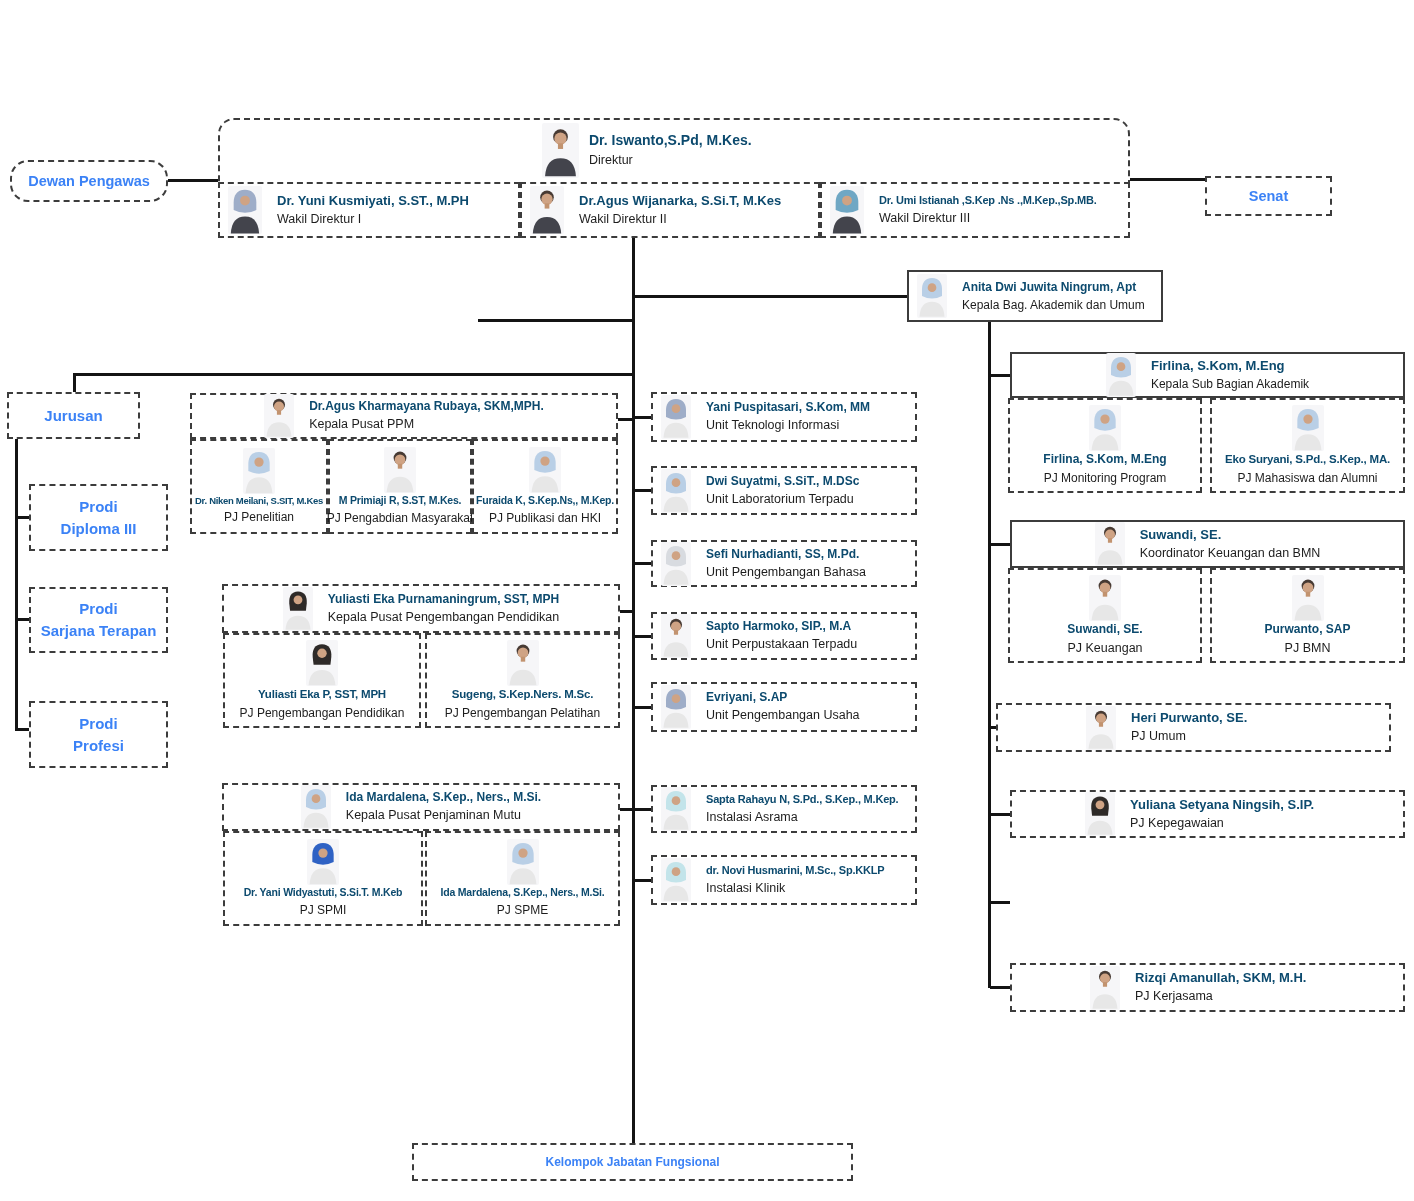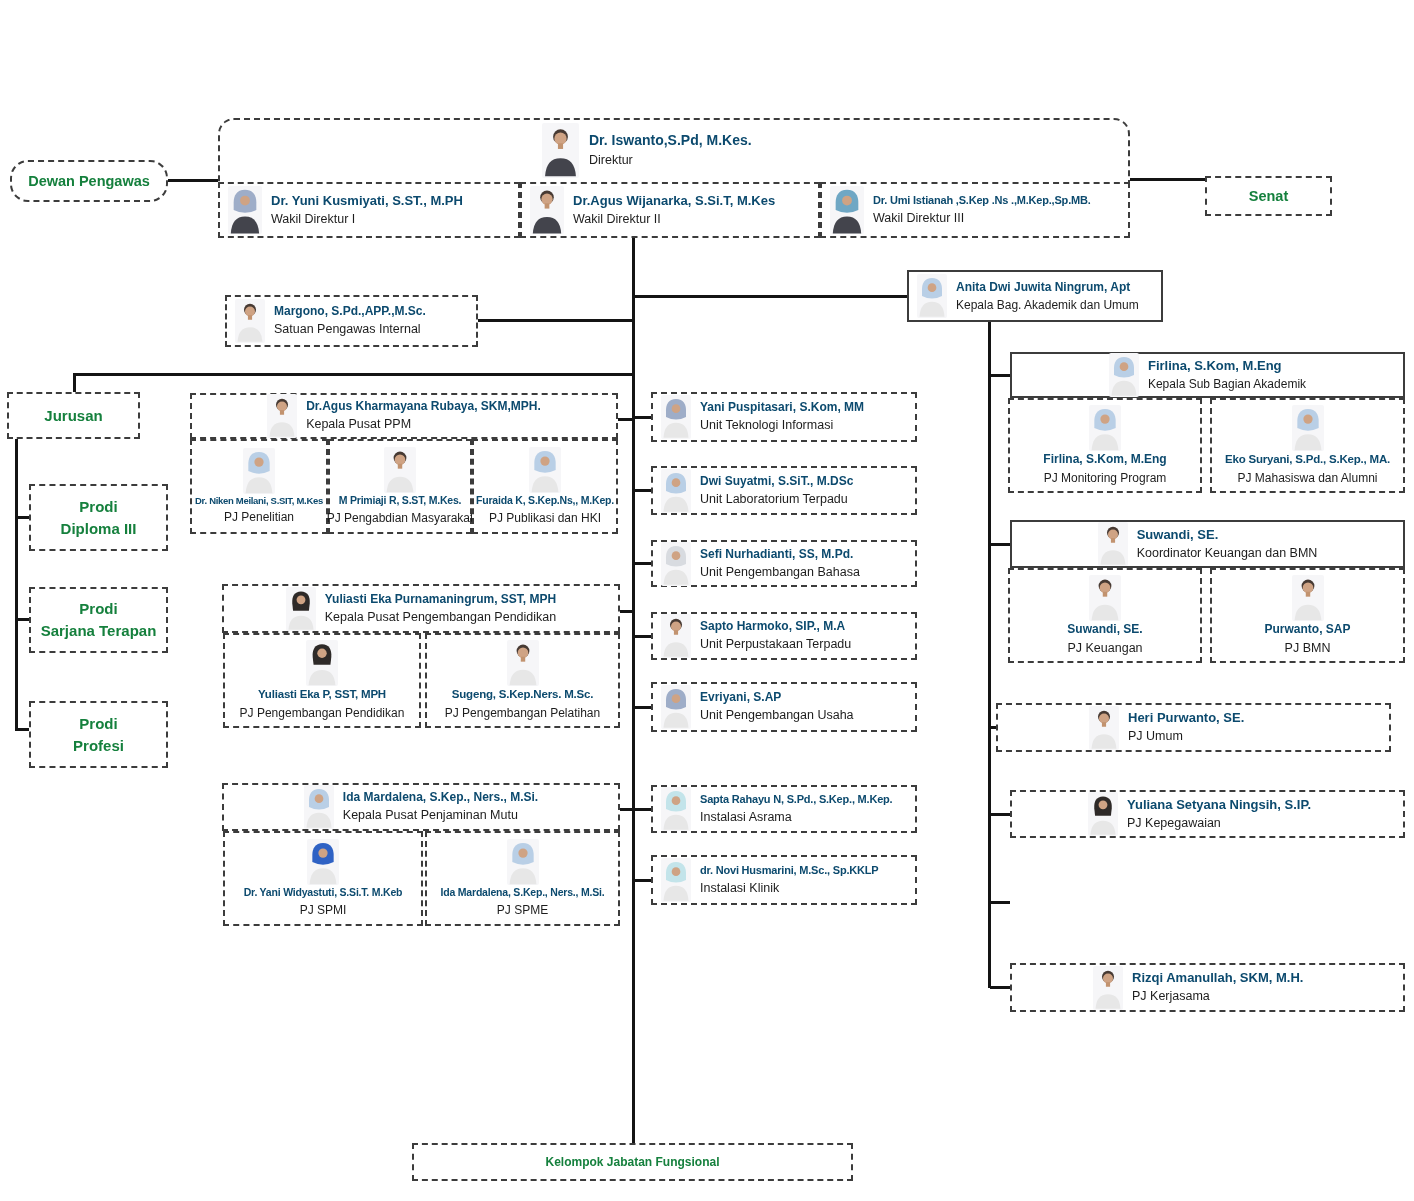--- a/index.html
+++ b/index.html
@@ -4,23 +4,23 @@
 <style>
   html,body{margin:0;padding:0;background:#fff;}
   #canvas{
     position:relative;width:1414px;height:1201px;background:#fff;
     font-family:"Liberation Sans",sans-serif;color:#111;overflow:hidden;
   }
   .line{position:absolute;background:#141414;}
   .box{position:absolute;background:#fff;border:2.5px dashed #3c3c3c;box-sizing:border-box;display:flex;}
   .solid{border-style:solid;}
   .round{border-radius:18px;}
-  .lbl{align-items:center;justify-content:center;font-weight:700;font-size:14.5px;text-align:center;color:#15803d;}
+  .lbl{align-items:center;justify-content:center;font-weight:700;font-size:14.5px;text-align:center;color:#3b82f6;}
   .two-line{white-space:pre-line;line-height:1.45;font-size:15px;}
-  .hcard{align-items:center;gap:9px;padding:3px 8px;}
+  .hcard{align-items:center;gap:15px;padding:3px 8px;}
   .hcenter{justify-content:center;}
   .vcard{flex-direction:column;align-items:center;justify-content:center;text-align:center;padding:5px 3px;gap:1px;}
   .txt{display:flex;flex-direction:column;justify-content:center;}
   .nm{font-weight:700;font-size:13px;color:#0c4a6e;line-height:1.25;white-space:nowrap;}
   .tt{font-size:12.5px;color:#1d1d1d;line-height:1.25;margin-top:3px;white-space:nowrap;}
   .nm-12{font-size:12px;} .nm-115{font-size:11.5px;letter-spacing:-0.2px;}
   .nm-11{font-size:11px;letter-spacing:-0.2px;}
   .nm-105{font-size:10.5px;letter-spacing:-0.2px;}
   .nm-95{font-size:9.5px;letter-spacing:-0.3px;}
   .nm-14{font-size:14px;}
@@ -133,29 +133,20 @@
   <div class="box hcard" style="left:820px;top:182px;width:310px;height:56px;">
     <svg class="photo hj-teal cl-dark">
         <use href="#av-h"></use>
       </svg>
     <div class="txt">
       <span class="nm nm-11">Dr. Umi Istianah ,S.Kep .Ns .,M.Kep.,Sp.MB.</span>
       <span class="tt">Wakil Direktur III</span>
     </div>
   </div>
 
-  <div class="box hcard" style="left:225px;top:295px;width:253px;height:52px;">
-    <svg class="photo sm cl-white">
-        <use href="#av-m"></use>
-      </svg>
-    <div class="txt">
-      <span class="nm nm-12">Margono, S.Pd.,APP.,M.Sc.</span>
-      <span class="tt">Satuan Pengawas Internal</span>
-    </div>
-  </div>
 
   <div class="box solid hcard" style="left:907px;top:270px;width:256px;height:52px;">
     <svg class="photo sm hj-blue cl-white">
         <use href="#av-h"></use>
       </svg>
     <div class="txt">
       <span class="nm nm-12">Anita Dwi Juwita Ningrum, Apt</span>
       <span class="tt tt-12">Kepala Bag. Akademik dan Umum</span>
     </div>
   </div>

